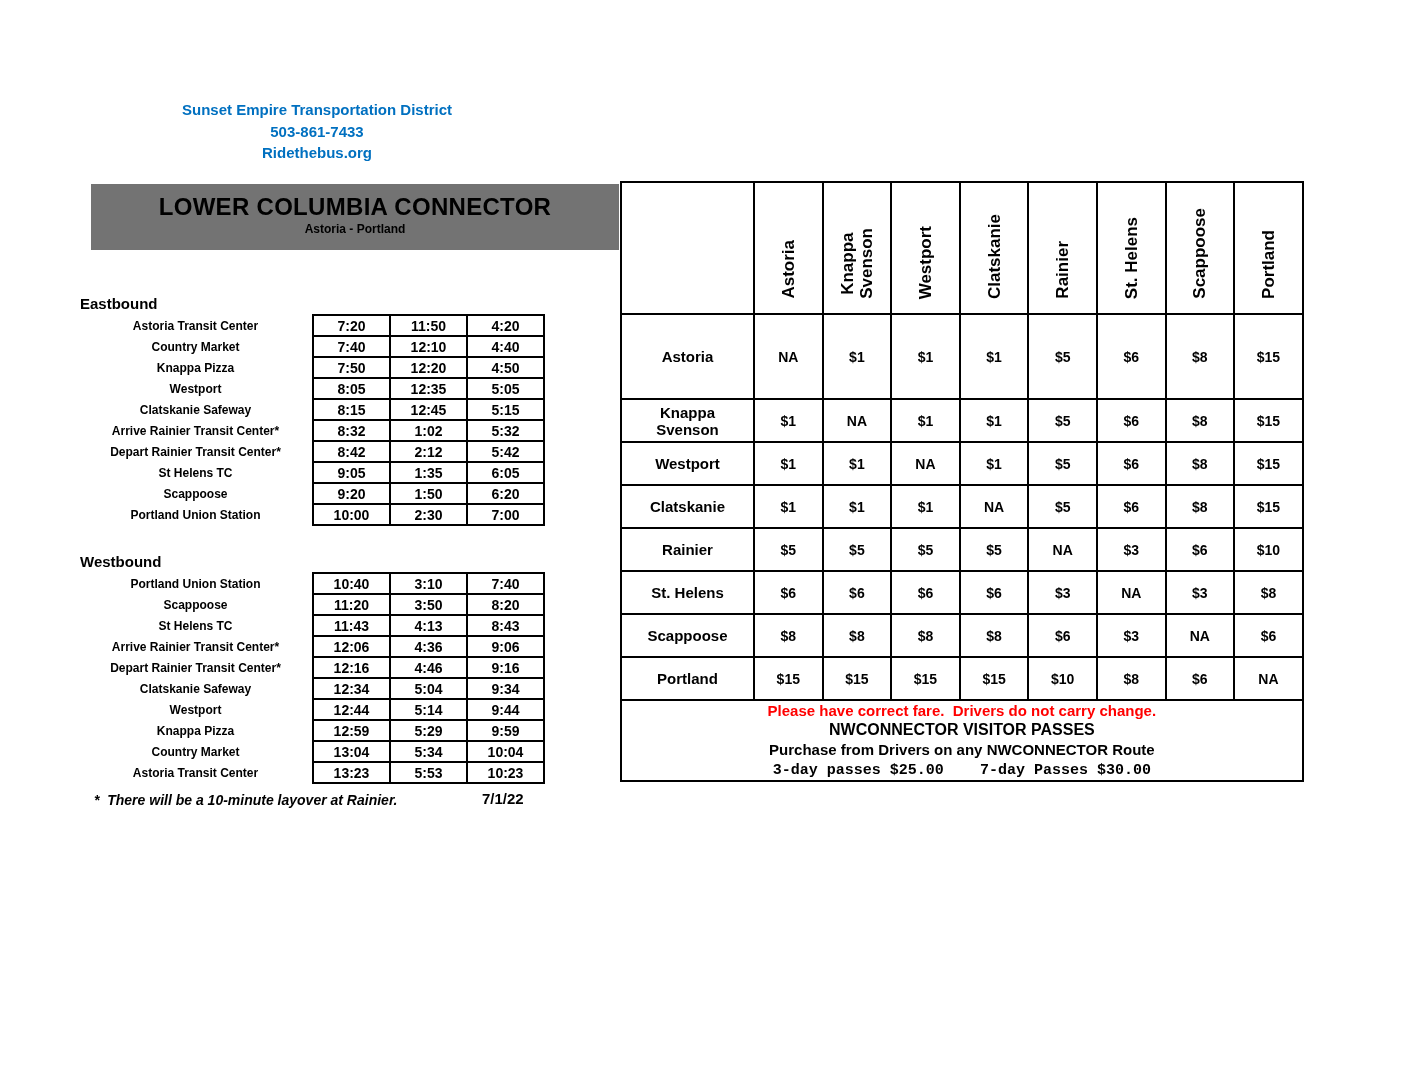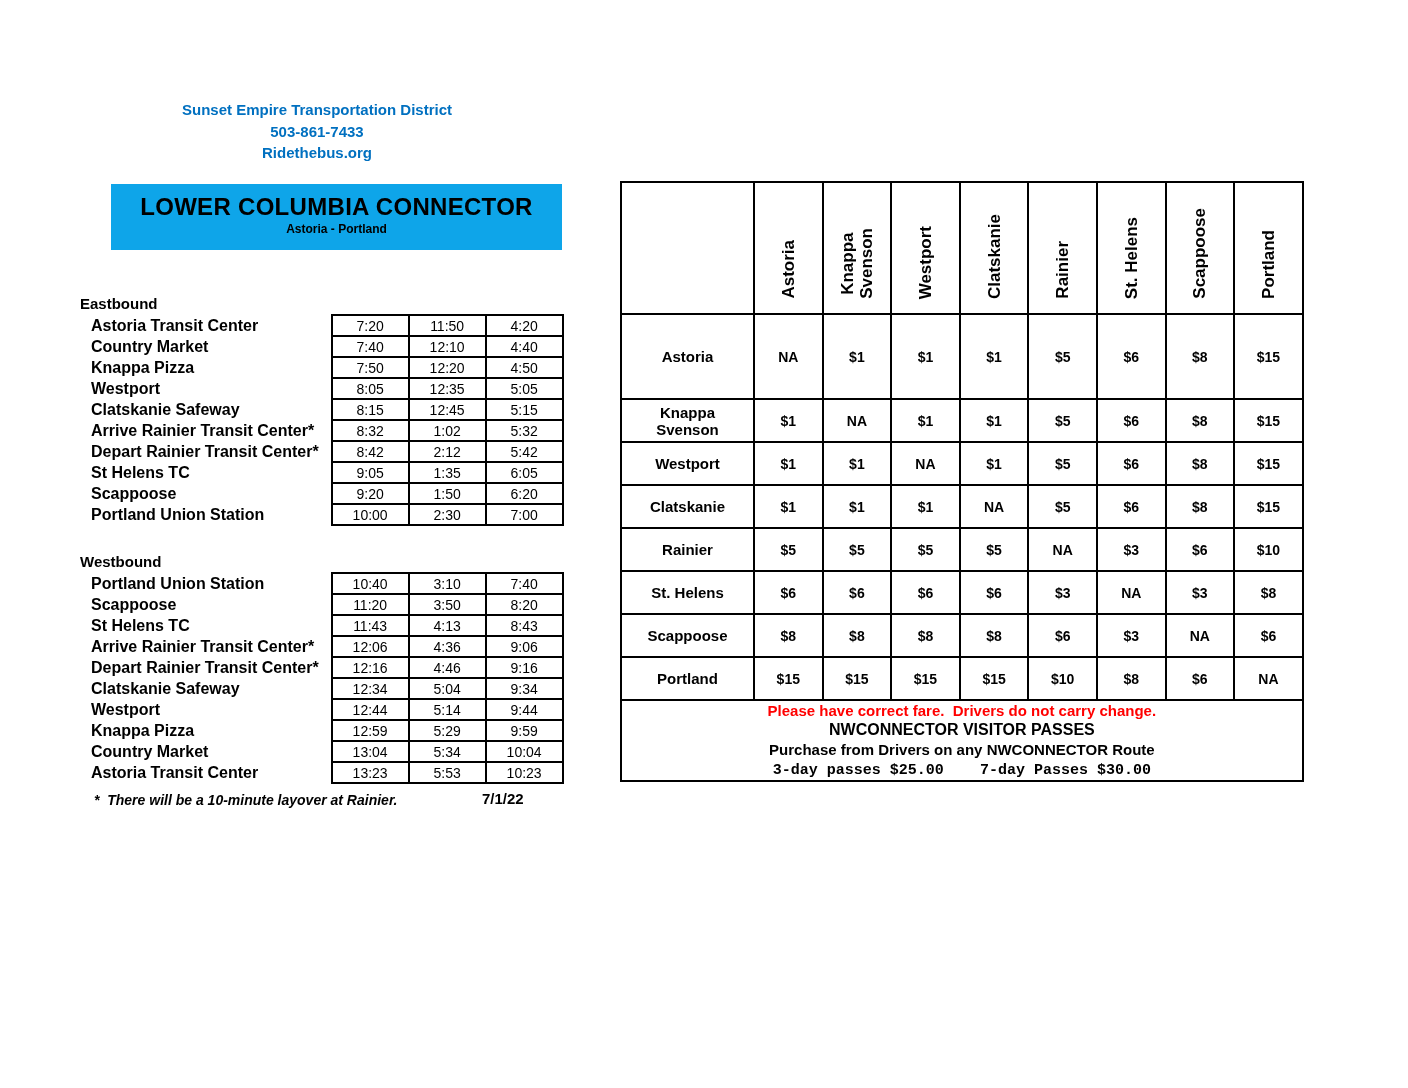--- a/index.html
+++ b/index.html
@@ -11,42 +11,42 @@
 
   
   .agency {
     position:absolute; left:91px; top:99px; width:452px;
     text-align:center; color:#0070C0; font-weight:bold;
     font-size:15px; line-height:21.5px;
   }
 
   
   .banner {
-    position:absolute; left:91px; top:184px; width:451px; height:66px;
-    background:#0ea5e9; text-align:center;margin-left:20px;
+    position:absolute; left:91px; top:184px; width:528px; height:66px;
+    background:#737373; text-align:center;
   }
   .banner .title { font-size:24px; font-weight:bold; padding-top:9px; letter-spacing:.3px; }
   .banner .subtitle { font-size:12px; font-weight:bold; margin-top:1px; }
 
   
   .sched-heading { position:absolute; left:80px; font-weight:bold; font-size:15px; }
   #eastbound-heading { top:295px; }
   #westbound-heading { top:553px; }
 
   table.sched { position:absolute; left:91px; border-collapse:collapse; table-layout:fixed; }
   #eastbound-table { top:314px; }
   #westbound-table { top:572px; }
   table.sched tr { height:21px; }
   table.sched td.stop {
-    width:222px; border:none; text-align:left; padding-right:12px;
-    font-weight:bold; font-size:16px; white-space:nowrap;
+    width:222px; border:none; text-align:center; padding-right:12px;
+    font-weight:bold; font-size:12px; white-space:nowrap;
   }
   table.sched td.time {
     width:77px; border:2px solid #000; text-align:center;
-    font-weight:normal; font-size:14px; padding:0;
+    font-weight:bold; font-size:14px; padding:0;
   }
 
   .footnote {
     position:absolute; left:94px; top:792px;
     font-weight:bold; font-style:italic; font-size:14px; white-space:pre-wrap;
   }
   .date-label { position:absolute; left:482px; top:790px; font-weight:bold; font-size:15px; }
 
   
   table.fares {

